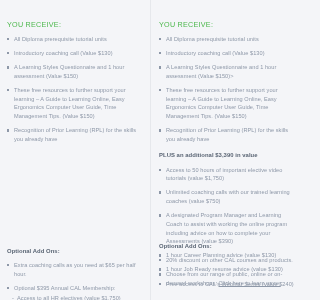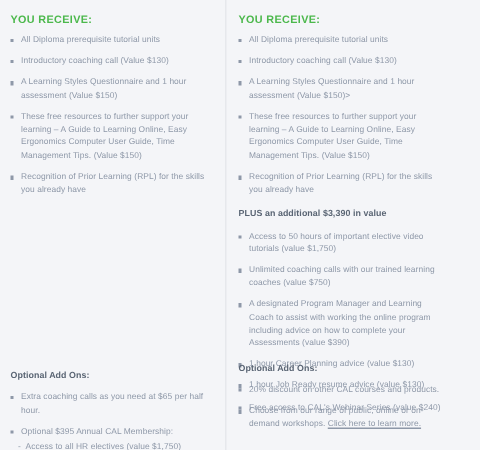--- a/index.html
+++ b/index.html
@@ -27,23 +27,23 @@
     padding: 7px 6px 0 7px;
     position: relative;
   }
   .panel.right {
     border-left: 1px solid #e6e8ec;
     padding-left: 8px;
   }
   .panel-heading {
     color: #4cb84c;
     font-size: 7.2px;
-    font-weight: bold;
+    font-weight: normal;
     letter-spacing: 0.25px;
-    margin: 2px 0 6px 0;
+    margin: 14px 0 6px 0;
     line-height: 1.1;
   }
   ul.benefits {
     list-style: none;
     margin: 0;
     padding: 0;
   }
   ul.benefits > li {
     position: relative;
     padding-left: 7px;

